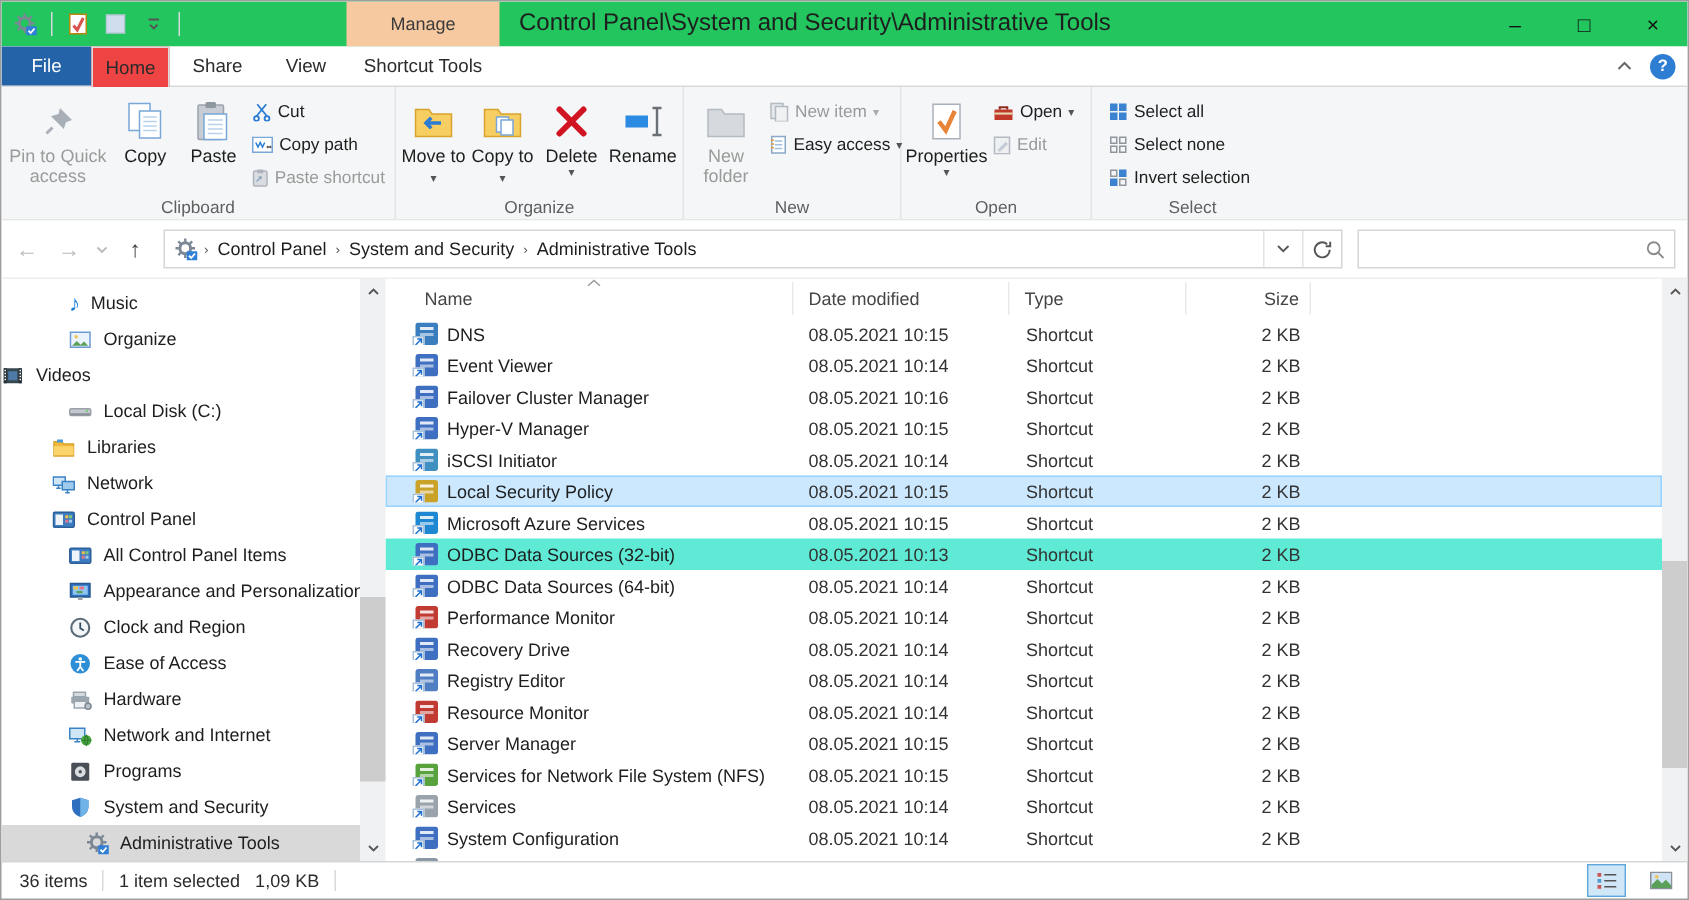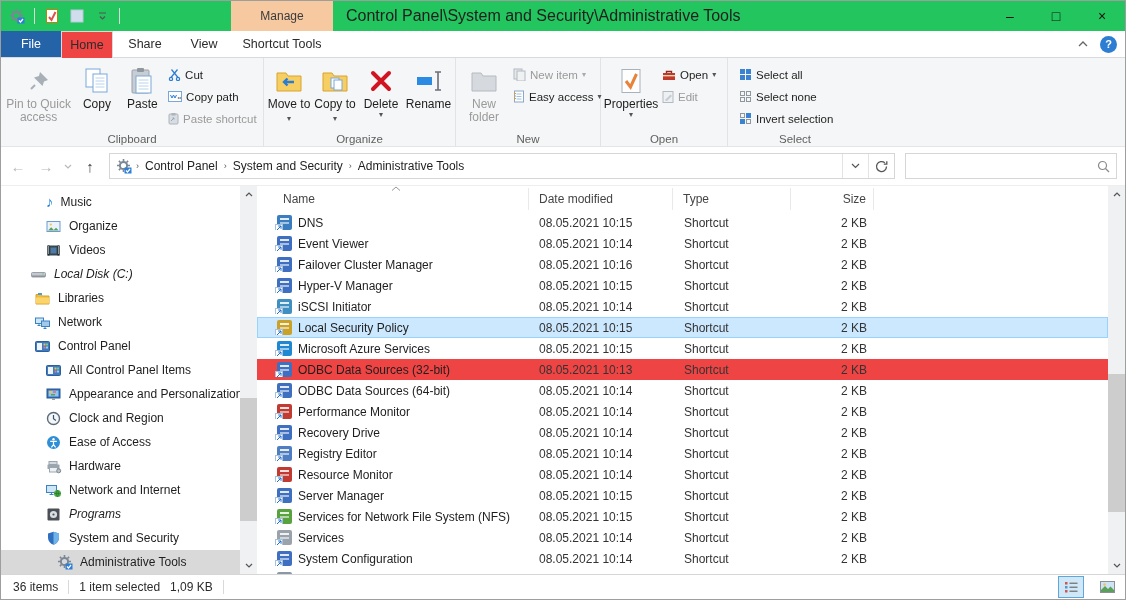--- a/index.html
+++ b/index.html
@@ -68,21 +68,21 @@
   .lheader{height:26px;flex:none;display:flex;align-items:center;color:#454545;position:relative}
   .hcell{height:22px;display:flex;align-items:center;border-right:1px solid #e9e9e9;padding-left:10px}
   .h-name{width:272px;padding-left:26px}
   .h-date{width:144px}
   .h-type{width:118px}
   .h-size{width:83px;justify-content:flex-end;padding-right:7px}
   .sortmark{position:absolute;top:0;left:134px;color:#777}
   .rows{height:364px;overflow:hidden}
   .frow{height:21px;display:flex;align-items:center;font-size:12px}
   .frow.selected{background:#cce8ff;outline:1px solid #99d1ff;outline-offset:-1px}
-  .frow.hover{background:#ef4444}
+  .frow.hover{background:#5eead4}
   .c-name{width:272px;display:flex;align-items:center;padding-left:20px;gap:6px;overflow:hidden;white-space:nowrap}
   .c-date{width:144px;padding-left:10px;color:#333}
   .c-type{width:118px;padding-left:11px;color:#333}
   .c-size{width:83px;text-align:right;padding-right:7px;color:#333}
   .fico{width:15px;height:15px;border-radius:2px;position:relative;background:var(--c,#4a78c2);flex:none}
   .fico::before{content:"";position:absolute;left:3px;top:3px;right:3px;height:2px;background:rgba(255,255,255,.85);box-shadow:0 4px 0 rgba(255,255,255,.55)}
   .badge{position:absolute;left:-2px;bottom:-2px;width:8px;height:8px;background:#fff;border:1px solid #a8c0d8;display:flex;align-items:center;justify-content:center}
 
   
   .statusbar{height:25px;flex:none;border-top:1px solid #d6d6d6;display:flex;align-items:center;padding:0 4px 0 12px;gap:10px;color:#2b2b2b}
@@ -432,40 +432,40 @@
           <div class="side-item" style="padding-left: 45px;">
             <span>
               <svg width="16" height="15" viewBox="0 0 16 15">
                 <rect x="1" y="2.5" width="13" height="10" fill="#eaf3fb" stroke="#6b9bd2"></rect>
                 <circle cx="4.8" cy="5.5" r="1.1" fill="#f2c14e"></circle>
                 <path d="M2 11.5l3.2-3.2 2.6 2.6 2.2-2.2 2.8 2.8z" fill="#5aa05a"></path>
               </svg>
             </span>
             <span>Organize</span>
           </div>
-          <div class="side-item" style="padding-left: 45px;">
+          <div class="side-item" style="">
             <span>
               <svg width="16" height="15" viewBox="0 0 16 15">
                 <rect x="1.5" y="2.5" width="12" height="10" fill="#37474f"></rect>
                 <rect x="1.5" y="2.5" width="2" height="10" fill="#222c31"></rect>
                 <rect x="11.5" y="2.5" width="2" height="10" fill="#222c31"></rect>
                 <rect x="2" y="3.5" width="1" height="1" fill="#fff"></rect>
                 <rect x="2" y="5.5" width="1" height="1" fill="#fff"></rect>
                 <rect x="2" y="7.5" width="1" height="1" fill="#fff"></rect>
                 <rect x="2" y="9.5" width="1" height="1" fill="#fff"></rect>
                 <rect x="12" y="3.5" width="1" height="1" fill="#fff"></rect>
                 <rect x="12" y="5.5" width="1" height="1" fill="#fff"></rect>
                 <rect x="12" y="7.5" width="1" height="1" fill="#fff"></rect>
                 <rect x="12" y="9.5" width="1" height="1" fill="#fff"></rect>
                 <rect x="4.5" y="4.5" width="6" height="6" fill="#4d7ba8"></rect>
               </svg>
             </span>
             <span>Videos</span>
           </div>
-          <div class="side-item" style="padding-left: 30px; font-style: italic;">
+          <div class="side-item" style="padding-left: 45px;">
             <span>
               <svg width="16" height="15" viewBox="0 0 16 15">
                 <rect x="0.5" y="5.5" width="14" height="4.5" rx="1" fill="#c3c9cf" stroke="#9aa1a8"></rect>
                 <rect x="1" y="8.5" width="13" height="1.4" fill="#8a9097"></rect>
                 <circle cx="12" cy="7" r="0.8" fill="#7ec97e"></circle>
               </svg>
             </span>
             <span>Local Disk (C:)</span>
           </div>
           <div class="side-item" style="padding-left: 34px;">
@@ -561,21 +561,21 @@
             <span>
               <svg width="16" height="15" viewBox="0 0 16 15">
                 <rect x="0.5" y="2.5" width="10" height="7" fill="#cfe6f7" stroke="#3b82c4"></rect>
                 <path d="M5.5 9.5v2M3.5 11.5h4" stroke="#3b82c4"></path>
                 <circle cx="11.5" cy="10.5" r="3.5" fill="#49a942"></circle>
                 <path d="M8.3 10.5h6.4M11.5 7.2c1.4 2 1.4 4.6 0 6.6c-1.4-2-1.4-4.6 0-6.6z" stroke="#2d7a2d" fill="none" stroke-width="0.8"></path>
               </svg>
             </span>
             <span>Network and Internet</span>
           </div>
-          <div class="side-item" style="padding-left: 45px; font-style: italic;">
+          <div class="side-item" style="padding-left: 45px;">
             <span>
               <svg width="16" height="15" viewBox="0 0 16 15">
                 <rect x="1.5" y="1.5" width="12" height="12" rx="1" fill="#4a4f57"></rect>
                 <circle cx="7.5" cy="7.5" r="3.6" fill="#d9dde1"></circle>
                 <circle cx="7.5" cy="7.5" r="1.1" fill="#4a4f57"></circle>
               </svg>
             </span>
             <span>Programs</span>
           </div>
           <div class="side-item" style="padding-left: 45px;">

